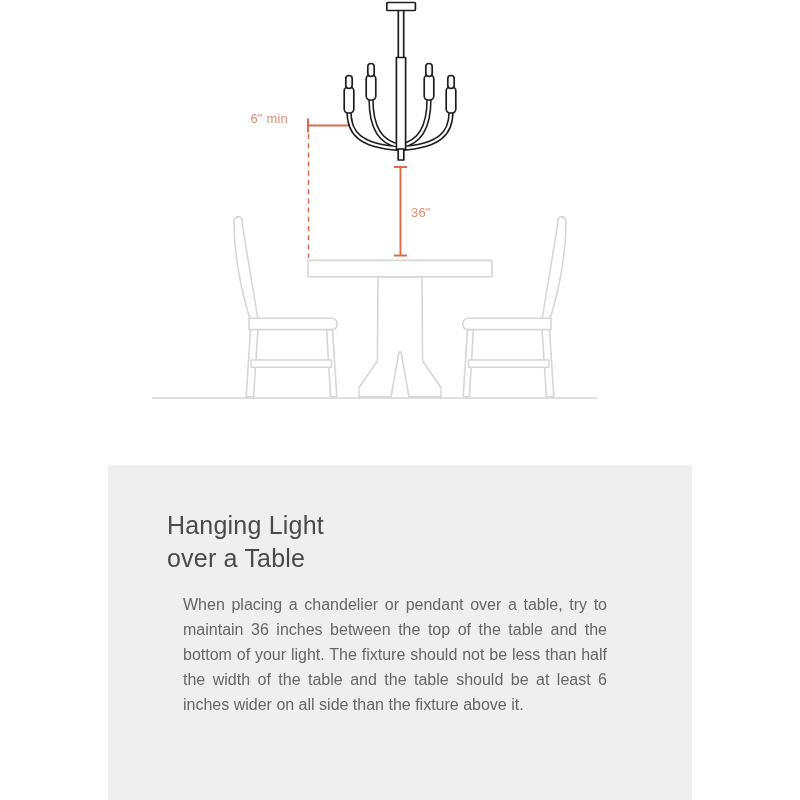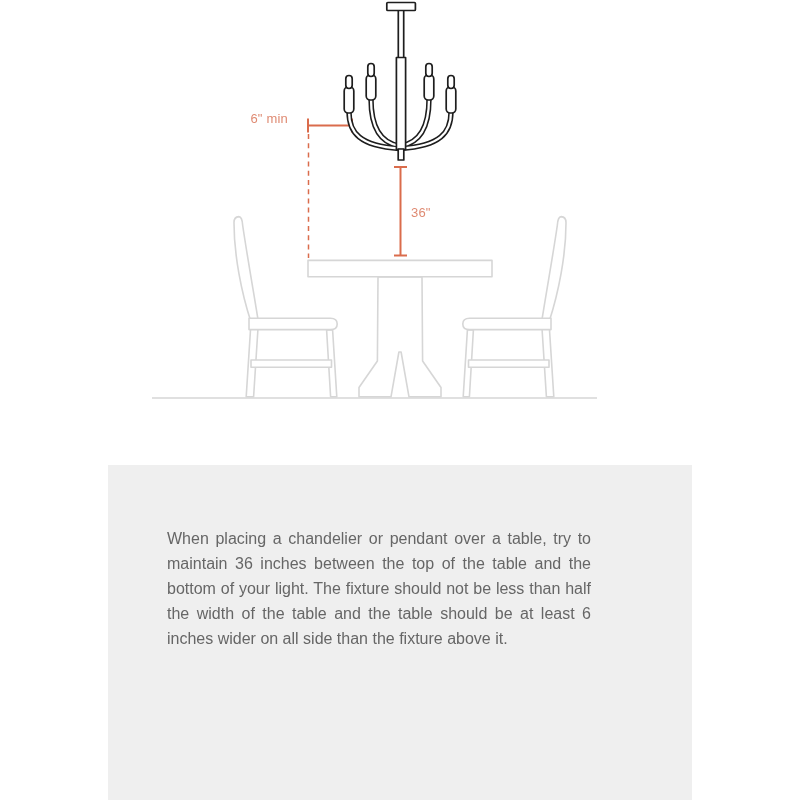--- a/index.html
+++ b/index.html
@@ -54,21 +54,21 @@
   .panel-title {
     margin: 0;
     font-size: 25px;
     font-weight: 400;
     line-height: 33px;
     color: #4a4a4a;
     letter-spacing: 0.2px;
   }
   .panel-title span { display: block; }
   .panel-body {
-    margin: 17px 0 0 0;
+    margin: 17px 0 0 16px;
     width: 424px;
     font-size: 16px;
     line-height: 25px;
     color: #666666;
     text-align: justify;
     letter-spacing: 0px;
   }
 </style>
 </head>
 <body>
@@ -149,17 +149,21 @@
       <rect x="446.2" y="87" width="9.6" height="26" rx="4"></rect>
       <rect x="447.8" y="75.5" width="6.4" height="13" rx="3.2"></rect>
     </g>
   </svg>
 
   <span class="dim-label clearance">6" min</span>
   <span class="dim-label height">36"</span>
 
   <div class="info-panel">
     <div class="info-panel-inner">
+      <h1 class="panel-title">
+        <span>Hanging Light</span>
+        <span>over a Table</span>
+      </h1>
       <p class="panel-body">When placing a chandelier or pendant over a table, try to maintain 36 inches between the top of the table and the bottom of your light. The fixture should not be less than half the width of the table and the table should be at least 6 inches wider on all side than the fixture above it.</p>
     </div>
   </div>
 
 </div>
 
 </body></html>

